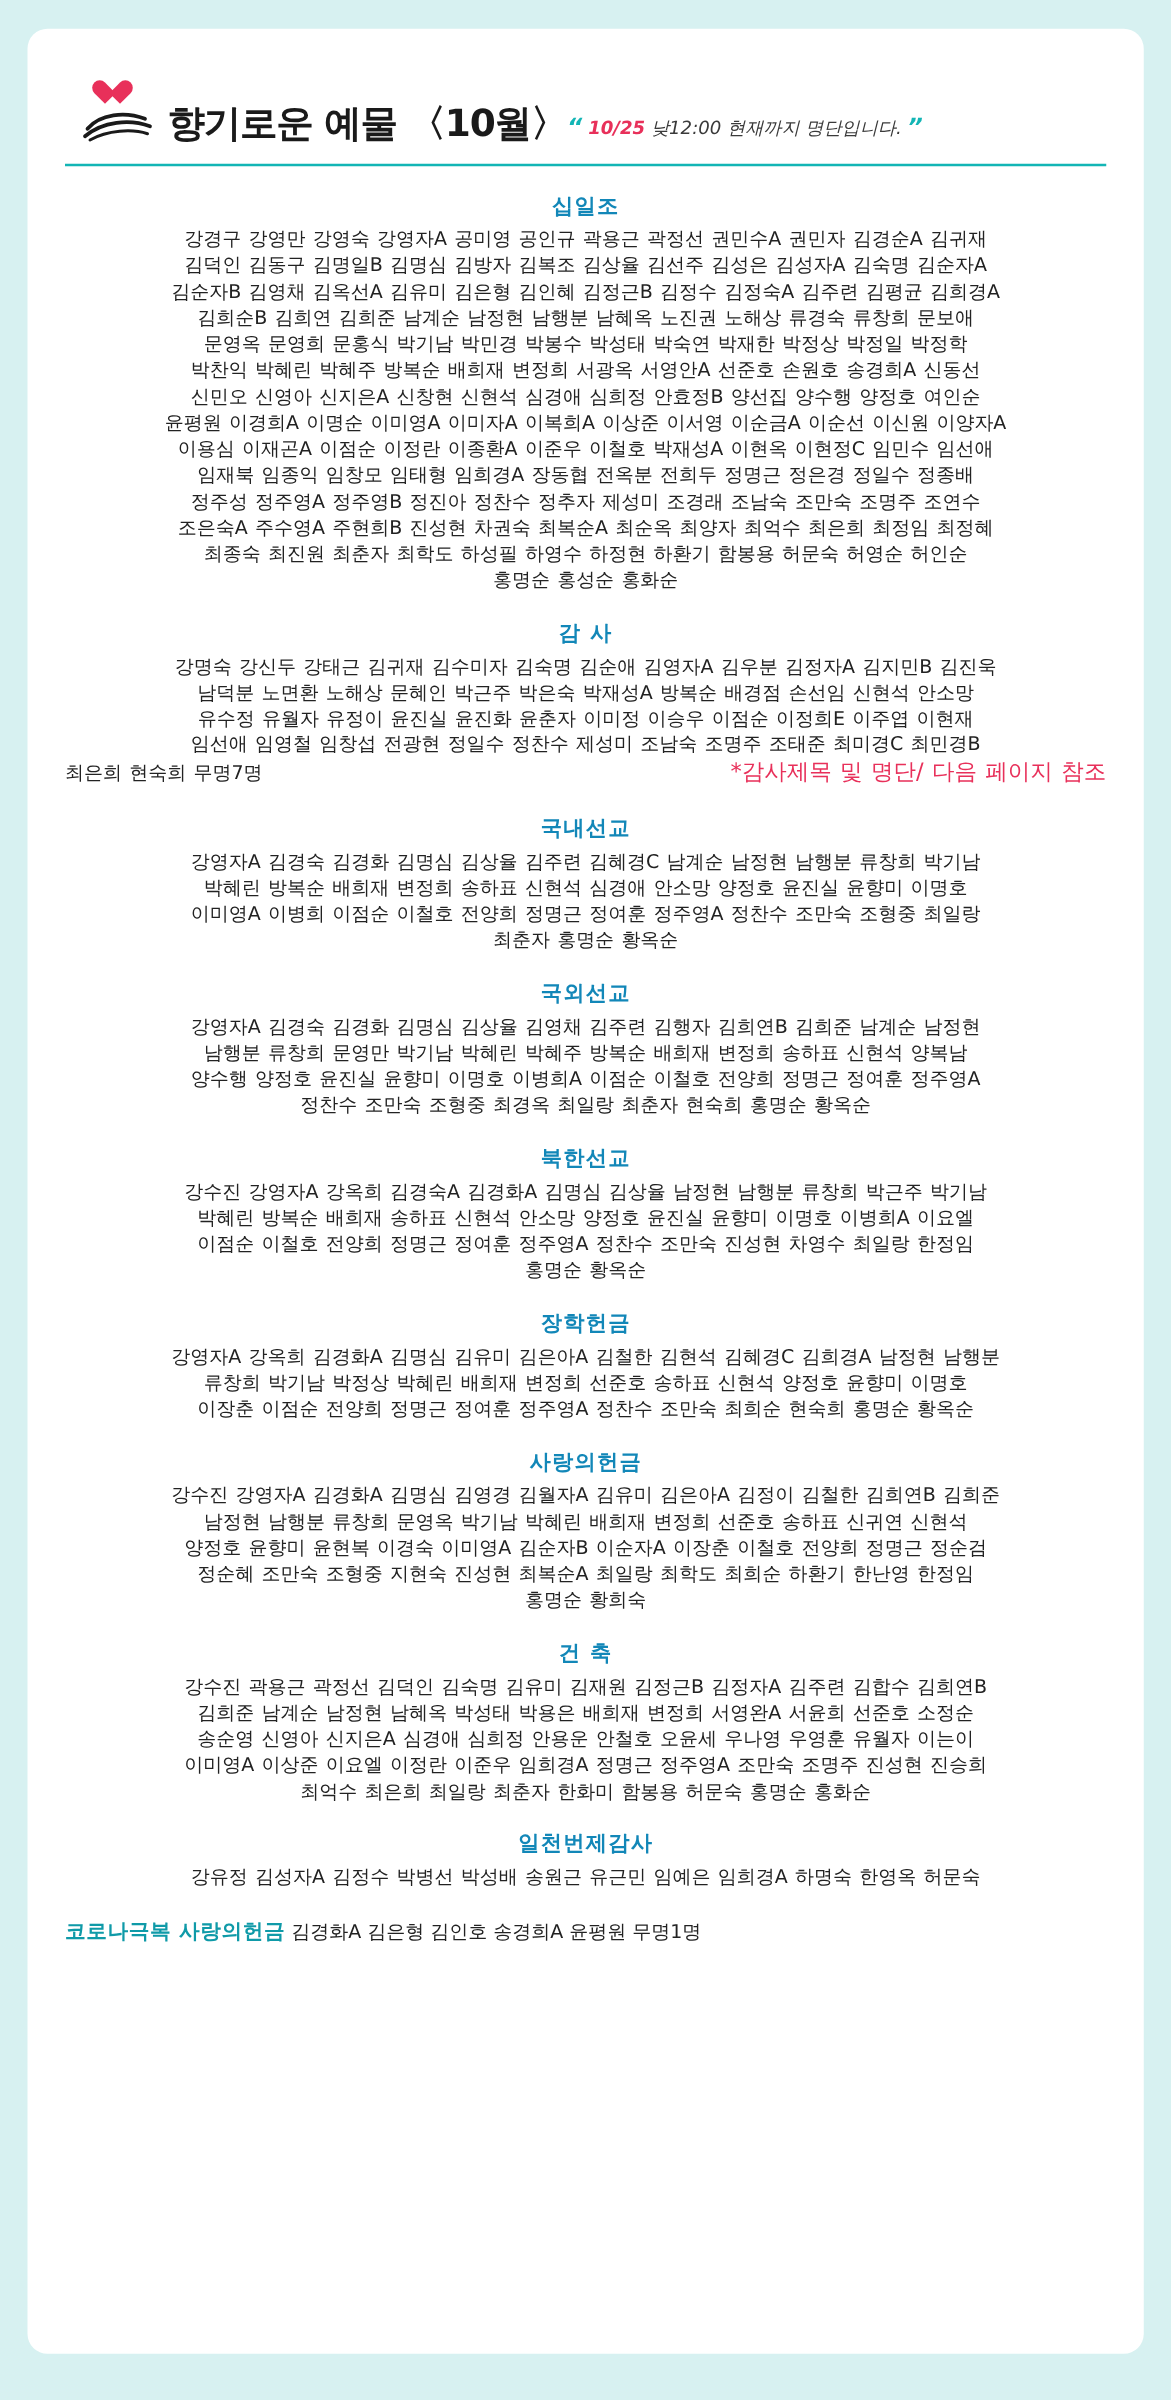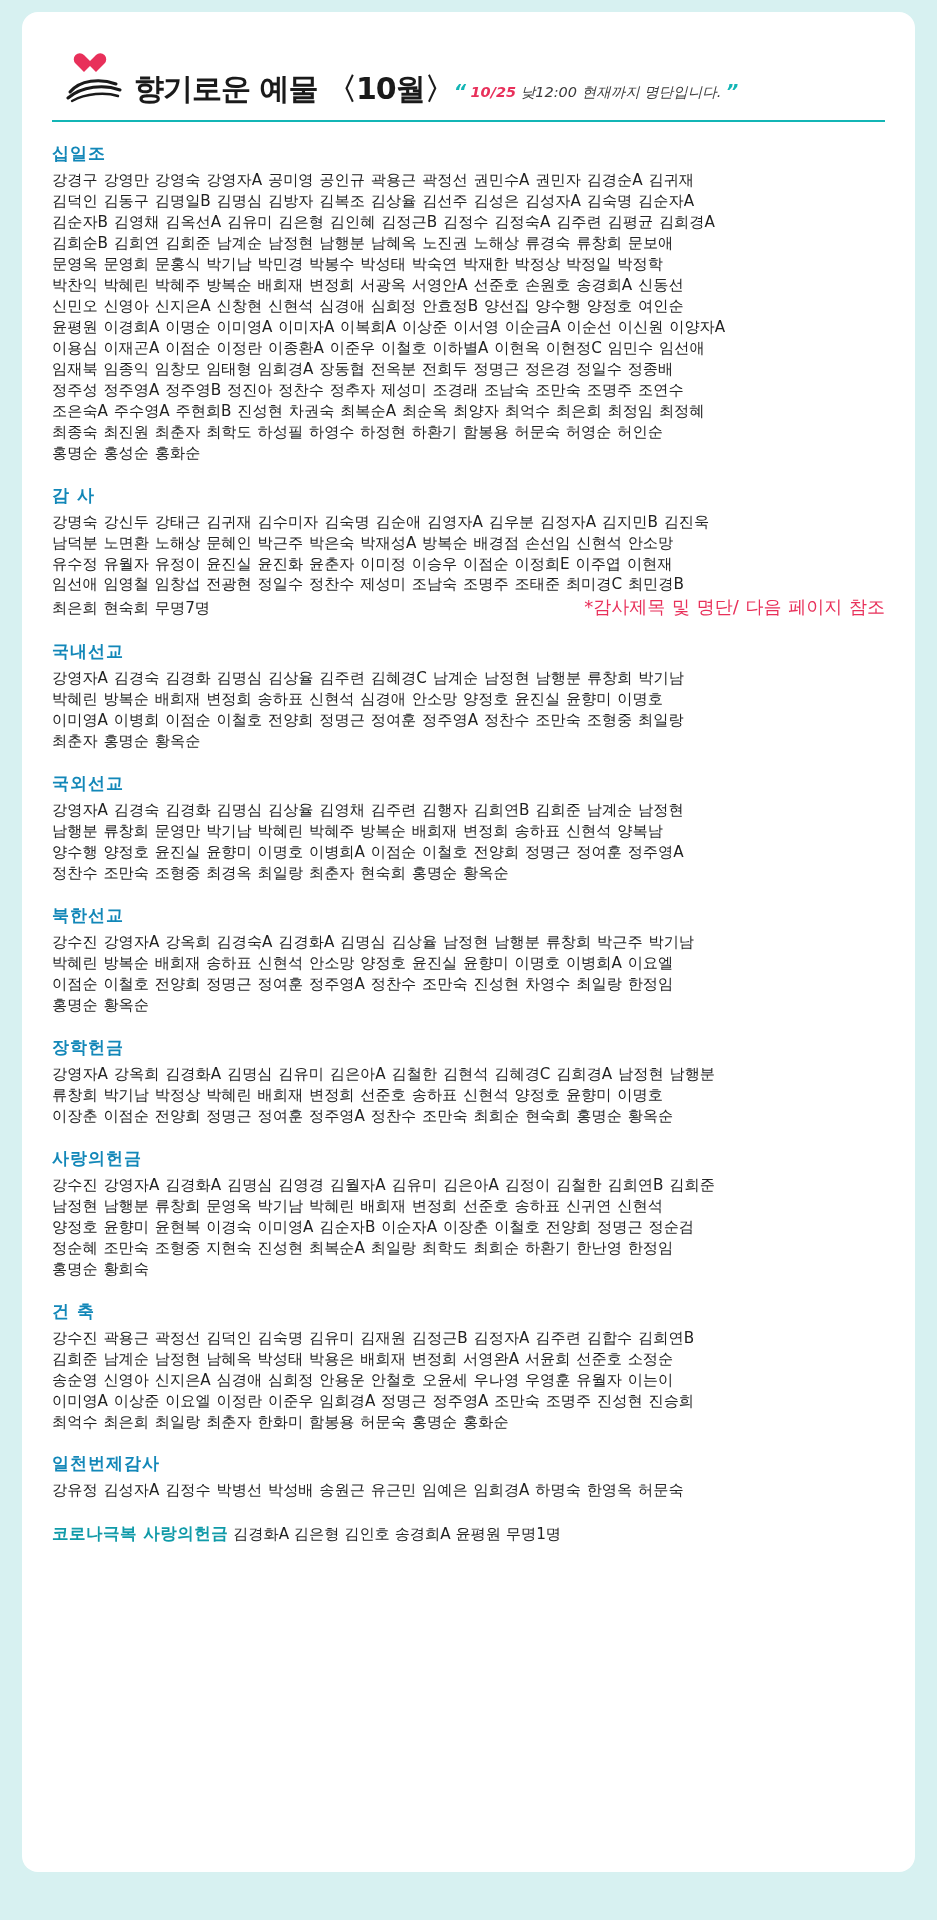--- a/index.html
+++ b/index.html
@@ -7,21 +7,21 @@
     padding: 0;
     background: #d9f2f2;
     font-family: "DejaVu Sans", "Liberation Sans", sans-serif;
   }
   .page {
     width: 937px;
     min-height: 1920px;
     margin: 0 auto;
     background: #d7f1f1;
     box-sizing: border-box;
-    padding: 12px 0 30px 0;
+    padding: 23px 0 30px 0;
     position: relative;
   }
   .card {
     background: #ffffff;
     border-radius: 16px;
     margin: 0 22px;
     box-sizing: border-box;
     padding: 26px 30px 34px 30px;
     min-height: 1860px;
   }
@@ -84,21 +84,21 @@
     font-size: 19px;
     font-weight: bold;
     vertical-align: -1px;
   }
   .notice .date {
     color: #e8305a;
     font-weight: bold;
   }
 
   
-  .section { margin-top: 20px; }
+  .section { margin-top: 20px; text-align: center; }
   .section:first-of-type { margin-top: 18px; }
   .sec-title {
     color: #1287b8;
     font-size: 17px;
     font-weight: bold;
     letter-spacing: 1px;
     margin-bottom: 5px;
   }
   .names {
     font-size: 15.2px;
@@ -161,21 +161,21 @@
       <div class="sec-title">십일조</div>
       <div class="names">
         <div class="line">강경구 강영만 강영숙 강영자A 공미영 공인규 곽용근 곽정선 권민수A 권민자 김경순A 김귀재</div>
         <div class="line">김덕인 김동구 김명일B 김명심 김방자 김복조 김상율 김선주 김성은 김성자A 김숙명 김순자A</div>
         <div class="line">김순자B 김영채 김옥선A 김유미 김은형 김인혜 김정근B 김정수 김정숙A 김주련 김평균 김희경A</div>
         <div class="line">김희순B 김희연 김희준 남계순 남정현 남행분 남혜옥 노진권 노해상 류경숙 류창희 문보애</div>
         <div class="line">문영옥 문영희 문홍식 박기남 박민경 박봉수 박성태 박숙연 박재한 박정상 박정일 박정학</div>
         <div class="line">박찬익 박혜린 박혜주 방복순 배희재 변정희 서광옥 서영안A 선준호 손원호 송경희A 신동선</div>
         <div class="line">신민오 신영아 신지은A 신창현 신현석 심경애 심희정 안효정B 양선집 양수행 양정호 여인순</div>
         <div class="line">윤평원 이경희A 이명순 이미영A 이미자A 이복희A 이상준 이서영 이순금A 이순선 이신원 이양자A</div>
-        <div class="line">이용심 이재곤A 이점순 이정란 이종환A 이준우 이철호 이하별A 이현옥 이현정C 임민수 임선애</div>
+        <div class="line">이용심 이재곤A 이점순 이정란 이종환A 이준우 이철호 박재성A 이현옥 이현정C 임민수 임선애</div>
         <div class="line">임재북 임종익 임창모 임태형 임희경A 장동협 전옥분 전희두 정명근 정은경 정일수 정종배</div>
         <div class="line">정주성 정주영A 정주영B 정진아 정찬수 정추자 제성미 조경래 조남숙 조만숙 조명주 조연수</div>
         <div class="line">조은숙A 주수영A 주현희B 진성현 차권숙 최복순A 최순옥 최양자 최억수 최은희 최정임 최정혜</div>
         <div class="line">최종숙 최진원 최춘자 최학도 하성필 하영수 하정현 하환기 함봉용 허문숙 허영순 허인순</div>
         <div class="line">홍명순 홍성순 홍화순</div>
       </div>
     </div>
 
     <div class="section">
       <div class="sec-title">감  사</div>

